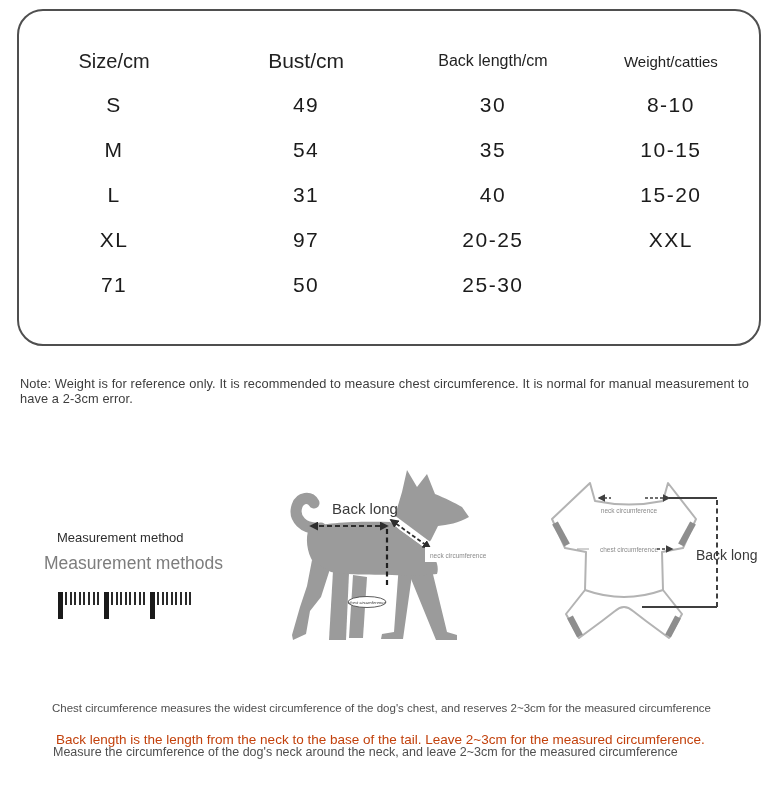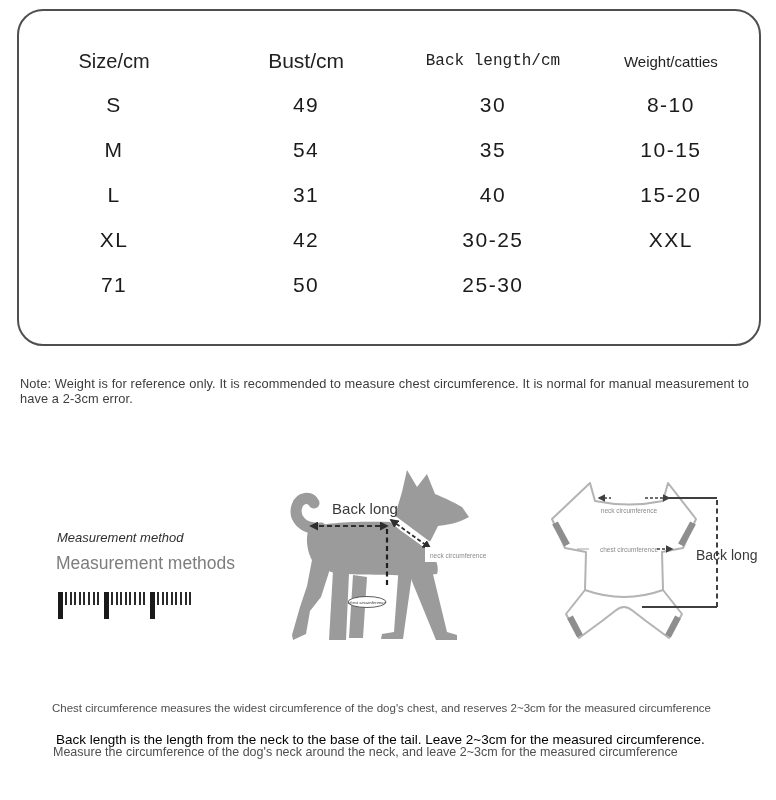--- a/index.html
+++ b/index.html
@@ -15,46 +15,46 @@
   .chart-grid{
     display:grid;margin-top:26px;
     grid-template-columns:25.7% 26.2% 24.3% 23.8%;
     grid-auto-rows:45px;
   }
   .chart-grid .hrow{height:48px;}
   .cell{display:flex;align-items:center;justify-content:center;color:#222;}
   .hdr{font-weight:400;}
   .hdr.c1{font-size:20px;}
   .hdr.c2{font-size:21px;}
-  .hdr.c3{font-size:16px;font-family:Liberation Mono, monospace;}
+  .hdr.c3{font-size:16px;}
   .hdr.c4{font-size:15px;}
   .dat{font-size:21px;letter-spacing:1.5px;color:#1b1b1b;}
   
   .note{
     position:absolute;left:20px;top:376px;width:736px;
     font-size:12.8px;color:#3d3d3d;letter-spacing:0.1px;
   }
   
-  .mm-title{position:absolute;left:57px;top:530px;font-size:13px;color:#2f2f2f;font-style:italic;}
-  .mm-subtitle{position:absolute;left:56px;top:553px;font-size:17.5px;color:#7d7d7d;}
+  .mm-title{position:absolute;left:57px;top:530px;font-size:13px;color:#2f2f2f;}
+  .mm-subtitle{position:absolute;left:44px;top:553px;font-size:17.5px;color:#7d7d7d;}
   .ruler{position:absolute;left:58px;top:592px;width:140px;height:27px;}
   .ruler .bar{position:absolute;top:0;width:5px;height:27px;background:#1a1a1a;}
   .ruler .b1{left:0;} .ruler .b2{left:46px;} .ruler .b3{left:92px;}
   .ruler .ticks{
     position:absolute;top:0;height:13px;width:37px;
     background:repeating-linear-gradient(90deg,#2a2a2a 0 2px,transparent 2px 4.6px);
   }
   .ruler .t1{left:7px;} .ruler .t2{left:53px;} .ruler .t3{left:99px;}
   
   .dog-svg{position:absolute;left:285px;top:450px;}
   .garment-svg{position:absolute;left:545px;top:455px;}
   
   .instr{position:absolute;color:#4f4f4f;}
   .instr.i1{left:52px;top:702px;font-size:11.5px;}
-  .instr.i2{left:56px;top:732px;font-size:13.5px;color:#000000;text-align:center;}
+  .instr.i2{left:56px;top:732px;font-size:13.5px;color:#c2410c;text-align:center;}
   .instr.i3{left:53px;top:745px;font-size:12.5px;}
   svg text{font-family:"Liberation Sans", sans-serif;}
 </style>
 </head>
 <body>
 
 <div class="page">
 
   <div class="chart-box">
     <div class="chart-grid">
@@ -72,22 +72,22 @@
       <div class="cell dat">54</div>
       <div class="cell dat">35</div>
       <div class="cell dat">10-15</div>
 
       <div class="cell dat">L</div>
       <div class="cell dat">31</div>
       <div class="cell dat">40</div>
       <div class="cell dat">15-20</div>
 
       <div class="cell dat">XL</div>
-      <div class="cell dat">42</div>
-      <div class="cell dat">30-25</div>
+      <div class="cell dat">97</div>
+      <div class="cell dat">20-25</div>
 
       <div class="cell dat">XXL</div>
       <div class="cell dat">71</div>
       <div class="cell dat">50</div>
       <div class="cell dat">25-30</div>
     </div>
   </div>
 
   <div class="note">Note: Weight is for reference only. It is recommended to measure chest circumference. It is normal for manual measurement to have a 2-3cm error.</div>
 

